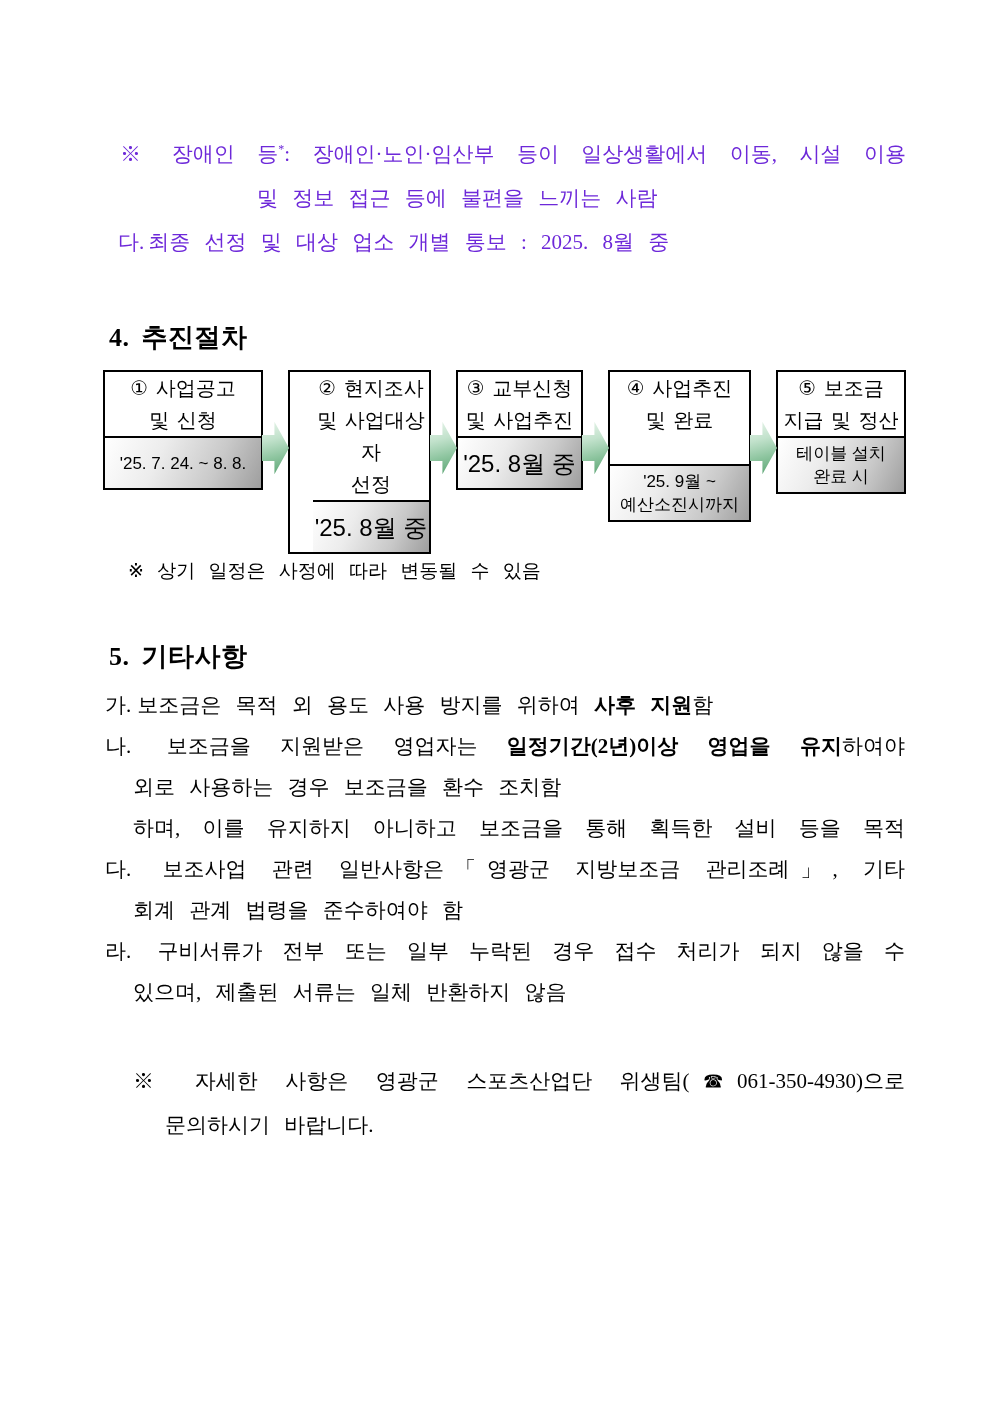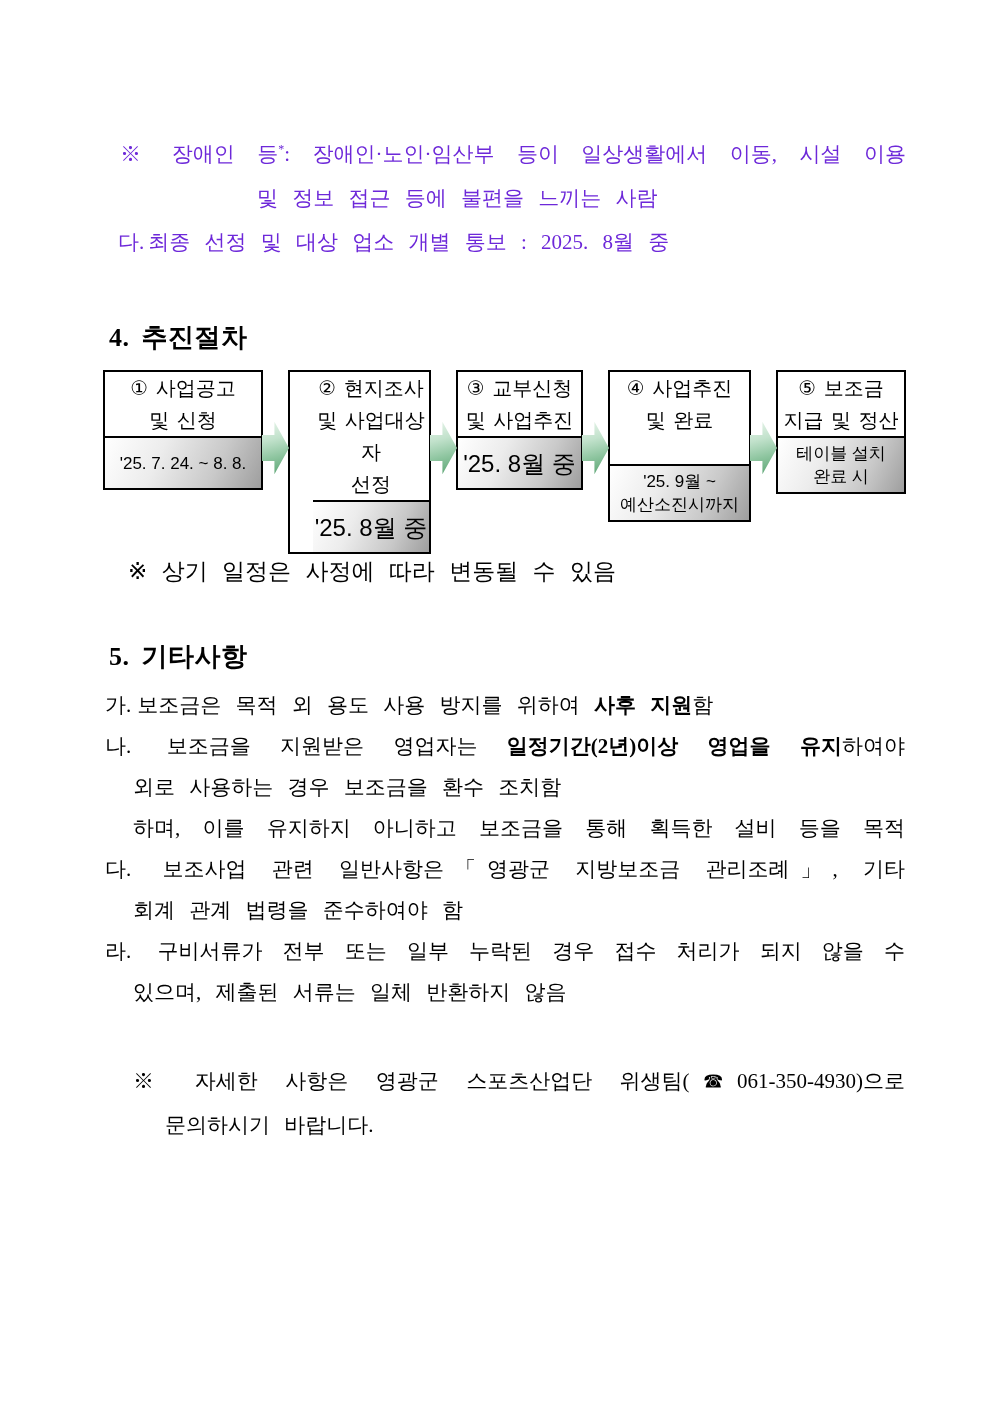--- a/index.html
+++ b/index.html
@@ -88,21 +88,21 @@
     height: 56px;
     margin: 50px -1px 0 -1px;
     flex: 0 0 27px;
     background: linear-gradient(165deg, #eaf5ec 0%, #c2e2cc 35%, #8cc49e 65%, #56a06e 100%);
     clip-path: polygon(0 27%, 46% 27%, 46% 3%, 100% 50%, 46% 97%, 46% 73%, 0 73%);
   }
   
   .flow-note {
     margin: 36px 0 0 128px;
     font-family: "Liberation Sans", "DejaVu Sans", sans-serif;
-    font-size: 23px;
+    font-size: 19px;
     line-height: 24px;
     word-spacing: 8px;
   }
   
   .s5-list { margin: 12px 0 0 105px; width: 800px; }
   .s5-list .line { font-size: 21px; line-height: 41px; word-spacing: 9px; }
   .s5-list .lbl { margin-right: 6px; }
   .s5-list .cont { padding-left: 28px; }
   
   .footer-note { margin: 46px 0 0 133px; width: 772px; }

